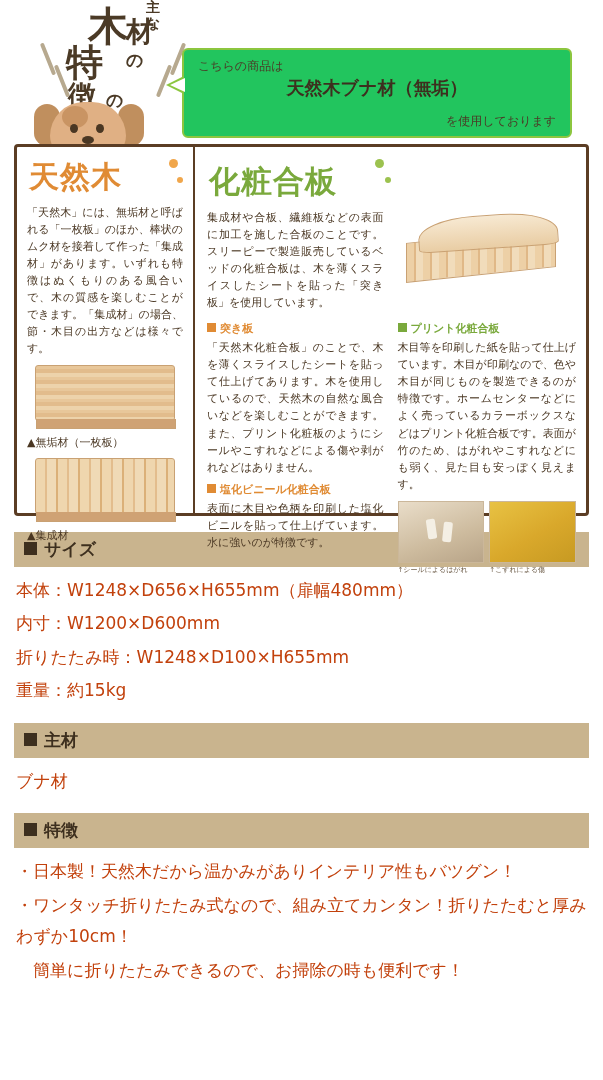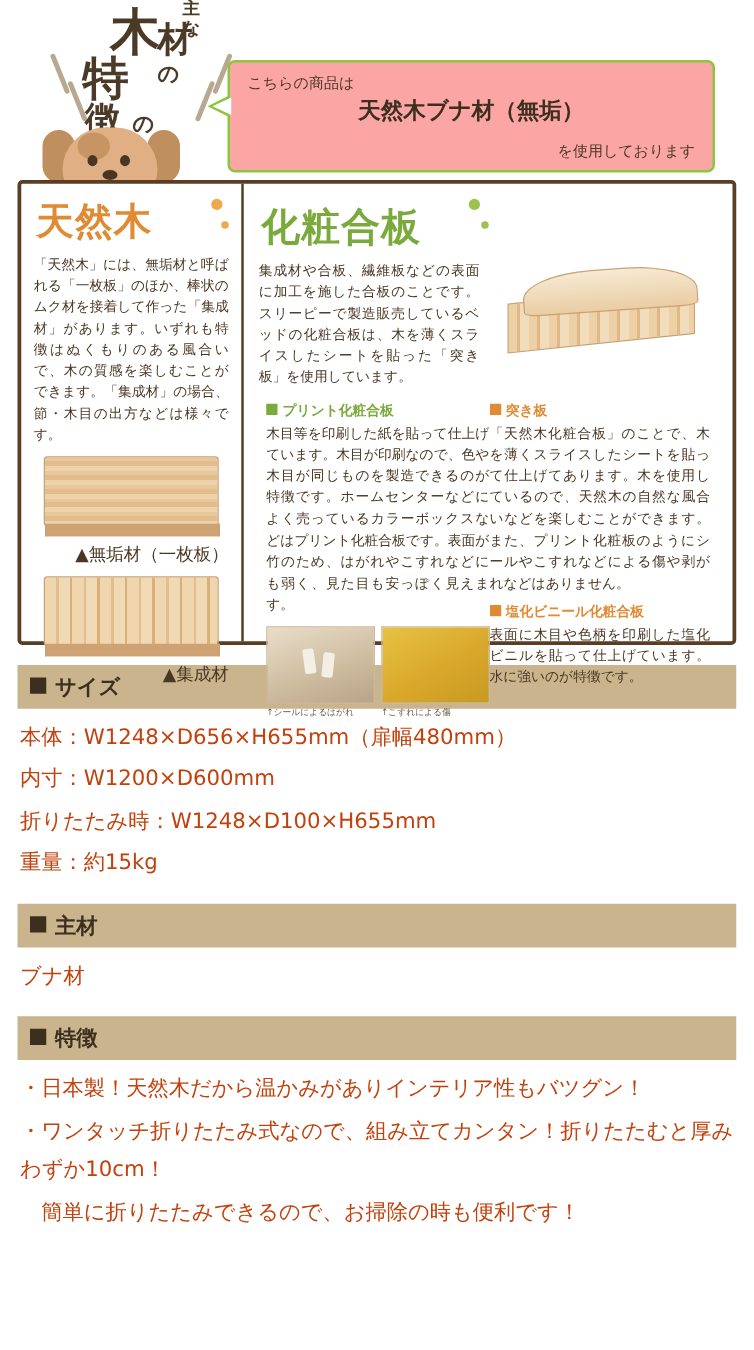--- a/index.html
+++ b/index.html
@@ -54,21 +54,21 @@
   .slash.s3 { left: 150px; top: 40px; transform: rotate(22deg); }
   .slash.s4 { left: 136px; top: 62px; transform: rotate(22deg); }
 
   
   .bubble {
     position: absolute;
     left: 182px; top: 48px;
     width: 390px; height: 90px;
     border: 2px solid #8cc63f;
     border-radius: 6px;
-    background: #fca5a5;
+    background: #22c55e;
   }
   .bubble:before {
     content: "";
     position: absolute;
     left: -18px; top: 26px;
     width: 0; height: 0;
     border-top: 9px solid transparent;
     border-bottom: 9px solid transparent;
     border-right: 18px solid #8cc63f;
   }
@@ -192,23 +192,23 @@
   }
   .wood-img:after {
     content: "";
     position: absolute; left: 0; bottom: -9px;
     width: 100%; height: 9px;
     background: #cfa274;
     border: 1px solid #c9a173; border-top: none;
   }
   .cap {
     margin: 14px 0 0 0;
-    font-size: 14px;
+    font-size: 11px;
     color: #4a3723;
-    text-align: right;
+    text-align: left;
   }
 
   .subhead {
     font-size: 11px; font-weight: bold;
     color: #e08b34;
     margin: 6px 0 3px 0;
   }
   .subhead .sq {
     display: inline-block;
     width: 9px; height: 9px;
@@ -342,48 +342,48 @@
         </div>
         <div class="rcol two">
           <div class="veneer-art">
             <div class="slab"></div>
             <div class="peel"></div>
           </div>
         </div>
       </div>
 
       <div class="clearfix" style="margin-top:4px;">
+        <div class="rcol">
+          <div class="subhead">
+            <span class="sq"></span><span>突き板</span>
+          </div>
+          <div class="body-text">「天然木化粧合板」のことで、木を薄くスライスしたシートを貼って仕上げてあります。木を使用しているので、天然木の自然な風合いなどを楽しむことができます。また、プリント化粧板のようにシールやこすれなどによる傷や剥がれなどはありません。</div>
+
+          <div class="subhead">
+            <span class="sq"></span><span>塩化ビニール化粧合板</span>
+          </div>
+          <div class="body-text">表面に木目や色柄を印刷した塩化ビニルを貼って仕上げています。水に強いのが特徴です。</div>
+        </div>
+
         <div class="rcol two">
           <div class="subhead g">
             <span class="sq"></span><span>プリント化粧合板</span>
           </div>
           <div class="body-text">木目等を印刷した紙を貼って仕上げています。木目が印刷なので、色や木目が同じものを製造できるのが特徴です。ホームセンターなどによく売っているカラーボックスなどはプリント化粧合板です。表面が竹のため、はがれやこすれなどにも弱く、見た目も安っぽく見えます。</div>
           <div style="display:flex;gap:5px;margin-top:4px;">
             <div style="flex:1;">
               <div class="photo a"></div>
               <div class="photo-cap">↑シールによるはがれ</div>
             </div>
             <div style="flex:1;">
               <div class="photo b"></div>
               <div class="photo-cap">↑こすれによる傷</div>
             </div>
           </div>
         </div>
-
-        <div class="rcol">
-          <div class="subhead">
-            <span class="sq"></span><span>突き板</span>
-          </div>
-          <div class="body-text">「天然木化粧合板」のことで、木を薄くスライスしたシートを貼って仕上げてあります。木を使用しているので、天然木の自然な風合いなどを楽しむことができます。また、プリント化粧板のようにシールやこすれなどによる傷や剥がれなどはありません。</div>
-
-          <div class="subhead">
-            <span class="sq"></span><span>塩化ビニール化粧合板</span>
-          </div>
-          <div class="body-text">表面に木目や色柄を印刷した塩化ビニルを貼って仕上げています。水に強いのが特徴です。</div>
-        </div>
       </div>
     </div>
   </div>
 
   <div class="band">
     <span class="sq"></span><span>サイズ</span>
   </div>
   <div class="spec-body">
     <p>本体：W1248×D656×H655mm（扉幅480mm）</p>
     <p>内寸：W1200×D600mm</p>

